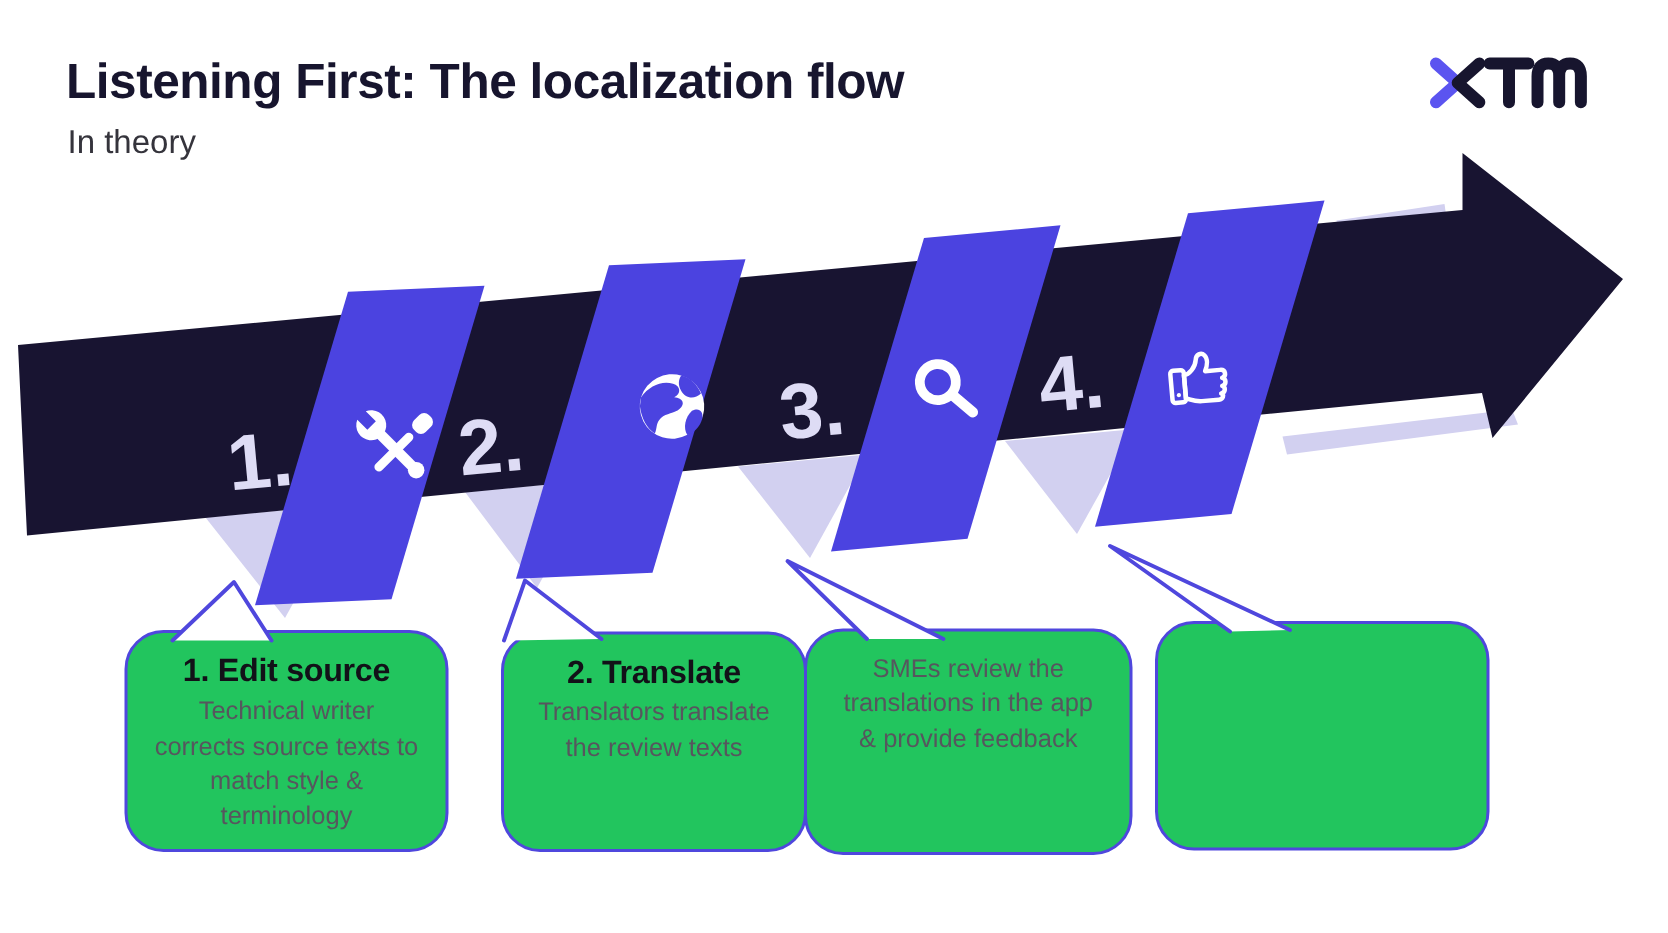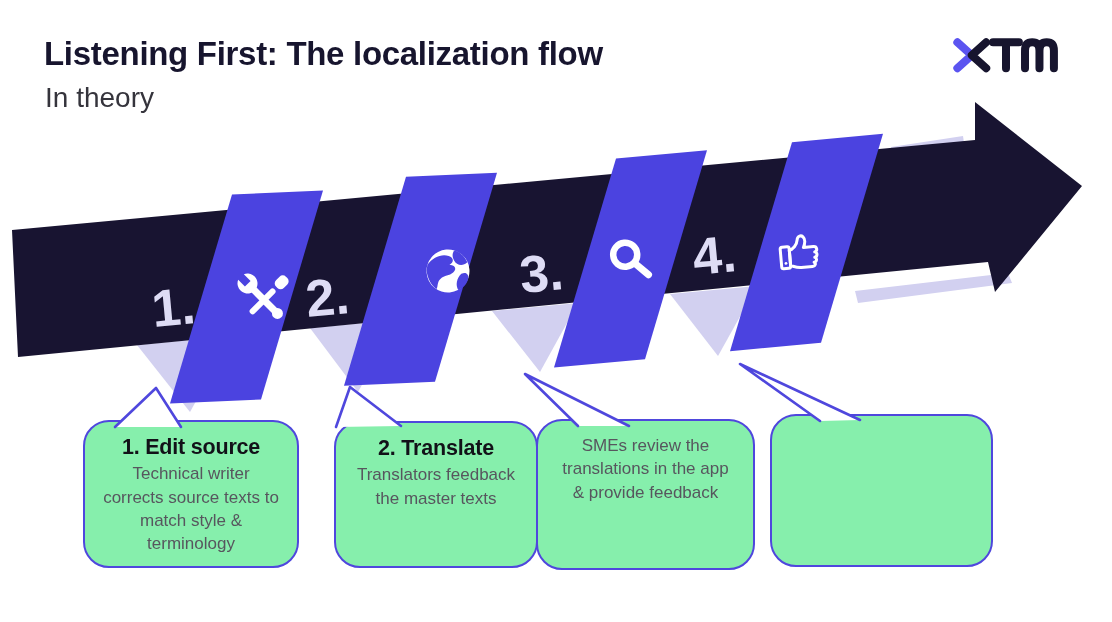--- a/index.html
+++ b/index.html
@@ -7,31 +7,31 @@
     position:relative; width:1112px; height:622px; overflow:hidden;
     background:#ffffff; font-family:"Liberation Sans", sans-serif;
   }
   .title {
     position:absolute; left:44px; top:37px; margin:0;
     font-size:33px; font-weight:700; letter-spacing:-0.3px;
     color:#17152e; line-height:1;
   }
   .subtitle {
     position:absolute; left:45px; top:84px;
-    font-size:28px; font-weight:400; color:#35343c; line-height:1;
+    font-size:22px; font-weight:400; color:#35343c; line-height:1;
   }
   .logo { position:absolute; left:952px; top:36px; }
   .flow-svg { position:absolute; left:0; top:0; z-index:1; }
   .step-num {
     font-family:"Liberation Sans", sans-serif;
     font-weight:800; font-size:52px; fill:#dedcf5;
   }
   .bubble {
     position:absolute; z-index:4; box-sizing:border-box;
-    background:#86efac; border:2.5px solid #4f47dd; border-radius:26px;
+    background:#22c55e; border:2.5px solid #4f47dd; border-radius:26px;
     text-align:center; padding:13px 10px 8px;
   }
   .bubble h3 {
     margin:0 0 3px; font-size:21.5px; font-weight:700;
     color:#121118; line-height:1.12; letter-spacing:-0.2px;
   }
   .bubble p {
     margin:0 auto; font-size:17px; color:#57565e; line-height:1.38;
   }
   .b1 { left:83px;  top:420px; width:216px; height:148px; }
@@ -118,21 +118,21 @@
       <path d="M -12.5,12.5 L -12.5,-3 C -9,-3 -4.5,-7.5 -3.8,-12.5 C -3.4,-16 0.2,-17.3 2.3,-15 C 4.4,-12.6 3.6,-8 1.8,-4.4 L 11.8,-4.4 C 15.6,-4.4 15.9,0.2 12.7,1 C 15.6,1.9 15.3,5.8 12.3,6.4 C 14.7,7.4 14.2,10.9 11.2,11.3 C 13.2,12.3 12.3,15.3 9.3,15.3 L -2,15.3 C -6.5,15.3 -9.5,13.5 -12.5,12.5 Z" fill="none" stroke="#ffffff" stroke-width="3" stroke-linejoin="round"></path>
     </g>
   </svg>
 
   <div class="bubble b1">
     <h3>1. Edit source</h3>
     <p>Technical writer corrects source texts to match style &amp; terminology</p>
   </div>
   <div class="bubble b2">
     <h3>2. Translate</h3>
-    <p>Translators feedback the master texts</p>
+    <p>Translators translate the review texts</p>
   </div>
   <div class="bubble b3">
     <p>SMEs review the translations in the app &amp; provide feedback</p>
   </div>
   <div class="bubble b4">
   </div>
 
   <svg class="tails" width="1112" height="622" viewBox="0 0 1112 622">
     <g fill="#ffffff" stroke="#4f47dd" stroke-width="2.6" stroke-linejoin="round" stroke-linecap="round">
       <path d="M115,427 L156,388 L181,427"></path>

